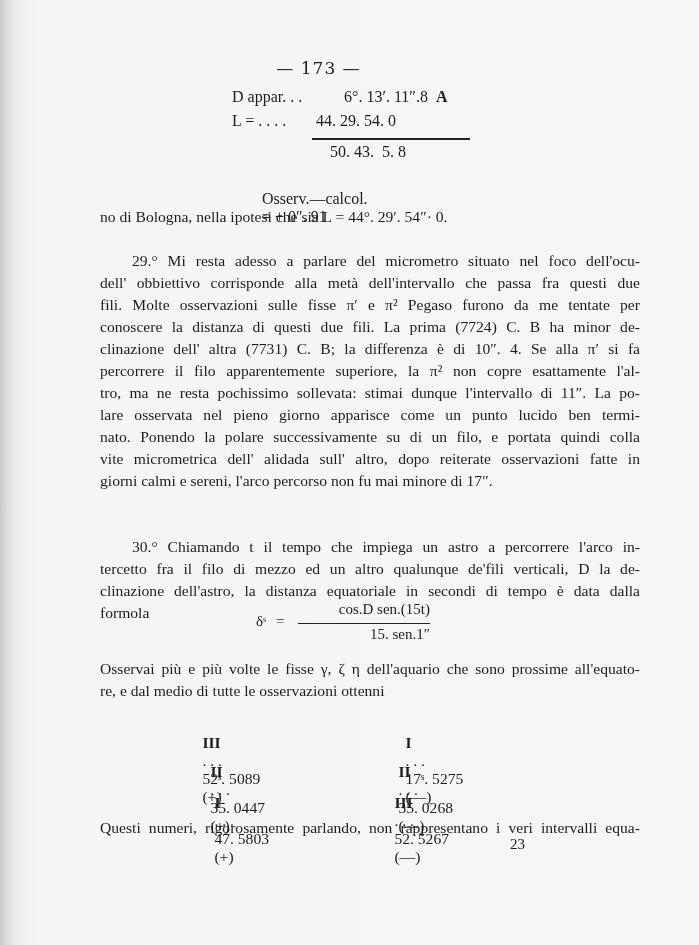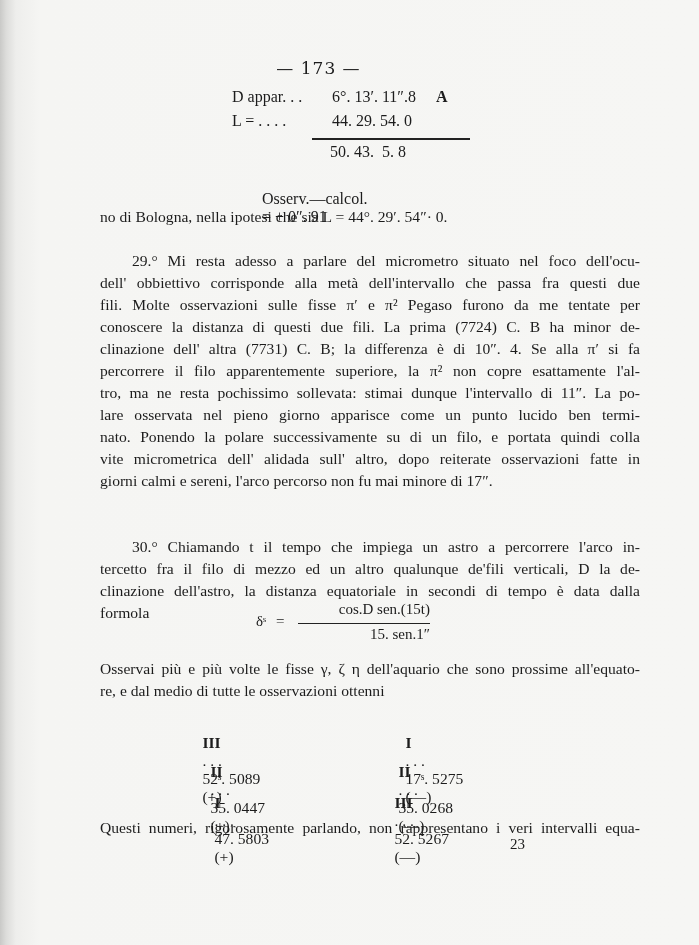--- a/index.html
+++ b/index.html
@@ -48,24 +48,24 @@
 </style>
 </head>
 <body>
 
 <div class="page">
 
   <div class="page-number">— 173 —</div>
 
   <div class="calc" style="left:232px; top:88px; width:260px; height:110px;">
     <span class="calc-row" style="left:0; top:0;">D appar. . .</span>
-    <span class="calc-row" style="left:100px; top:0;">6°. 13′. 11″.8</span>
+    <span class="calc-row" style="left:112px; top:0;">6°. 13′. 11″.8</span>
     <span class="calc-row" style="left:204px; top:0; font-weight:bold;">A</span>
     <span class="calc-row" style="left:0; top:24px;">L = . . . .</span>
-    <span class="calc-row" style="left:100px; top:24px;">44. 29. 54. 0</span>
+    <span class="calc-row" style="left:84px; top:24px;">44. 29. 54. 0</span>
     <div class="calc-rule" style="left:80px; top:50px; width:158px;"></div>
     <span class="calc-row" style="left:98px; top:55px;font-family:Liberation Serif, serif;">50. 43.  5. 8</span>
   </div>
 
   <div class="calc" style="left:246px; top:172px;">
     <span>Osserv.—calcol.</span>
     <span>= + 0″. 91</span>
   </div>
 
   <div class="text" style="top:206px;">

